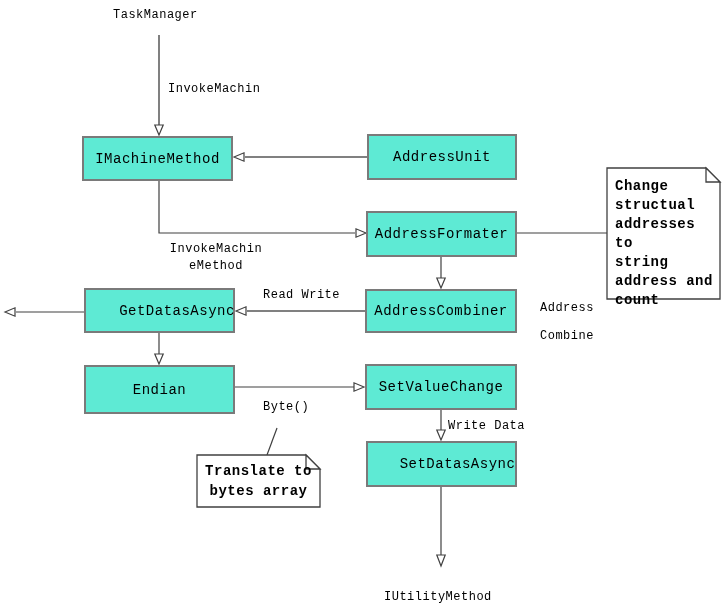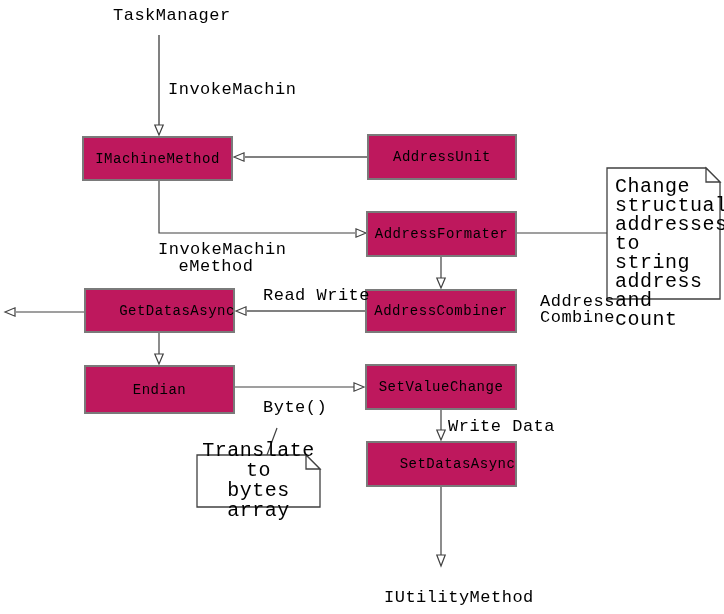--- a/index.html
+++ b/index.html
@@ -26,42 +26,43 @@
     width: 724px; height: 614px;
     z-index: 0;
   }
   .edge       { stroke: var(--line); stroke-width: 1.2; fill: none; }
   .edge-gray  { stroke: var(--gray-line); stroke-width: 2; fill: none; }
   .arrowhead  { fill: #ffffff; stroke: var(--line); stroke-width: 1.2; }
   .note-shape { fill: #ffffff; stroke: var(--line); stroke-width: 1.3; }
 
   .node {
     position: absolute;
-    background: #be185d;
+    background: #5eead4;
     border: 2px solid var(--box-border);
     display: flex; align-items: center; justify-content: center;
     z-index: 2;
     font-size: 14px; color: var(--text);
     letter-spacing: 0.5px;
   }
   .flabel {
     position: absolute;
-    font-size: 17px; color: var(--text);
+    font-size: 12px; color: var(--text);
     white-space: pre-line;
     z-index: 3;
     letter-spacing: 0.5px;
     line-height: 17px;
   }
   .flabel.center { text-align: center; }
   .note-text {
     position: absolute;
-    font-size: 20px; color: var(--text);
+    font-size: 14px; color: var(--text);
     white-space: pre-line;
     z-index: 3;
     letter-spacing: 0.5px;
+    font-weight: bold;
   }
   .note-text.block { line-height: 19px; padding: 9px 0 0 8px; }
   .note-text.centered {
     display: flex; align-items: center; justify-content: center;
     text-align: center; line-height: 20px;
   }
 </style>
 </head>
 <body>
 
@@ -108,21 +109,21 @@
 
     <path class="note-shape" d="M197,455 H306 L320,469 V507 H197 Z"></path>
     <path class="note-shape" d="M306,455 L306,469 L320,469 Z"></path>
   </svg>
 
   <div class="flabel" style="left:113px; top:7px;">TaskManager</div>
   <div class="flabel" style="left:168px; top:81px;">InvokeMachin</div>
   <div class="flabel center" style="left:158px; top:241px; width:116px;">InvokeMachin
 eMethod</div>
   <div class="flabel" style="left:263px; top:287px;">Read Write</div>
-  <div class="flabel" style="left:540px; top:294px; line-height:16px;">Address
+  <div class="flabel" style="left:540px; top:294px; line-height:28px;">Address
 Combine</div>
   <div class="flabel" style="left:263px; top:399px;">Byte()</div>
   <div class="flabel" style="left:448px; top:418px;">Write Data</div>
   <div class="flabel" style="left:384px; top:589px;">IUtilityMethod</div>
 
   <div class="node" style="left:82px; top:136px; width:151px; height:45px;">
     <span>IMachineMethod</span>
   </div>
   <div class="node" style="left:367px; top:134px; width:150px; height:46px;">
     <span>AddressUnit</span>

